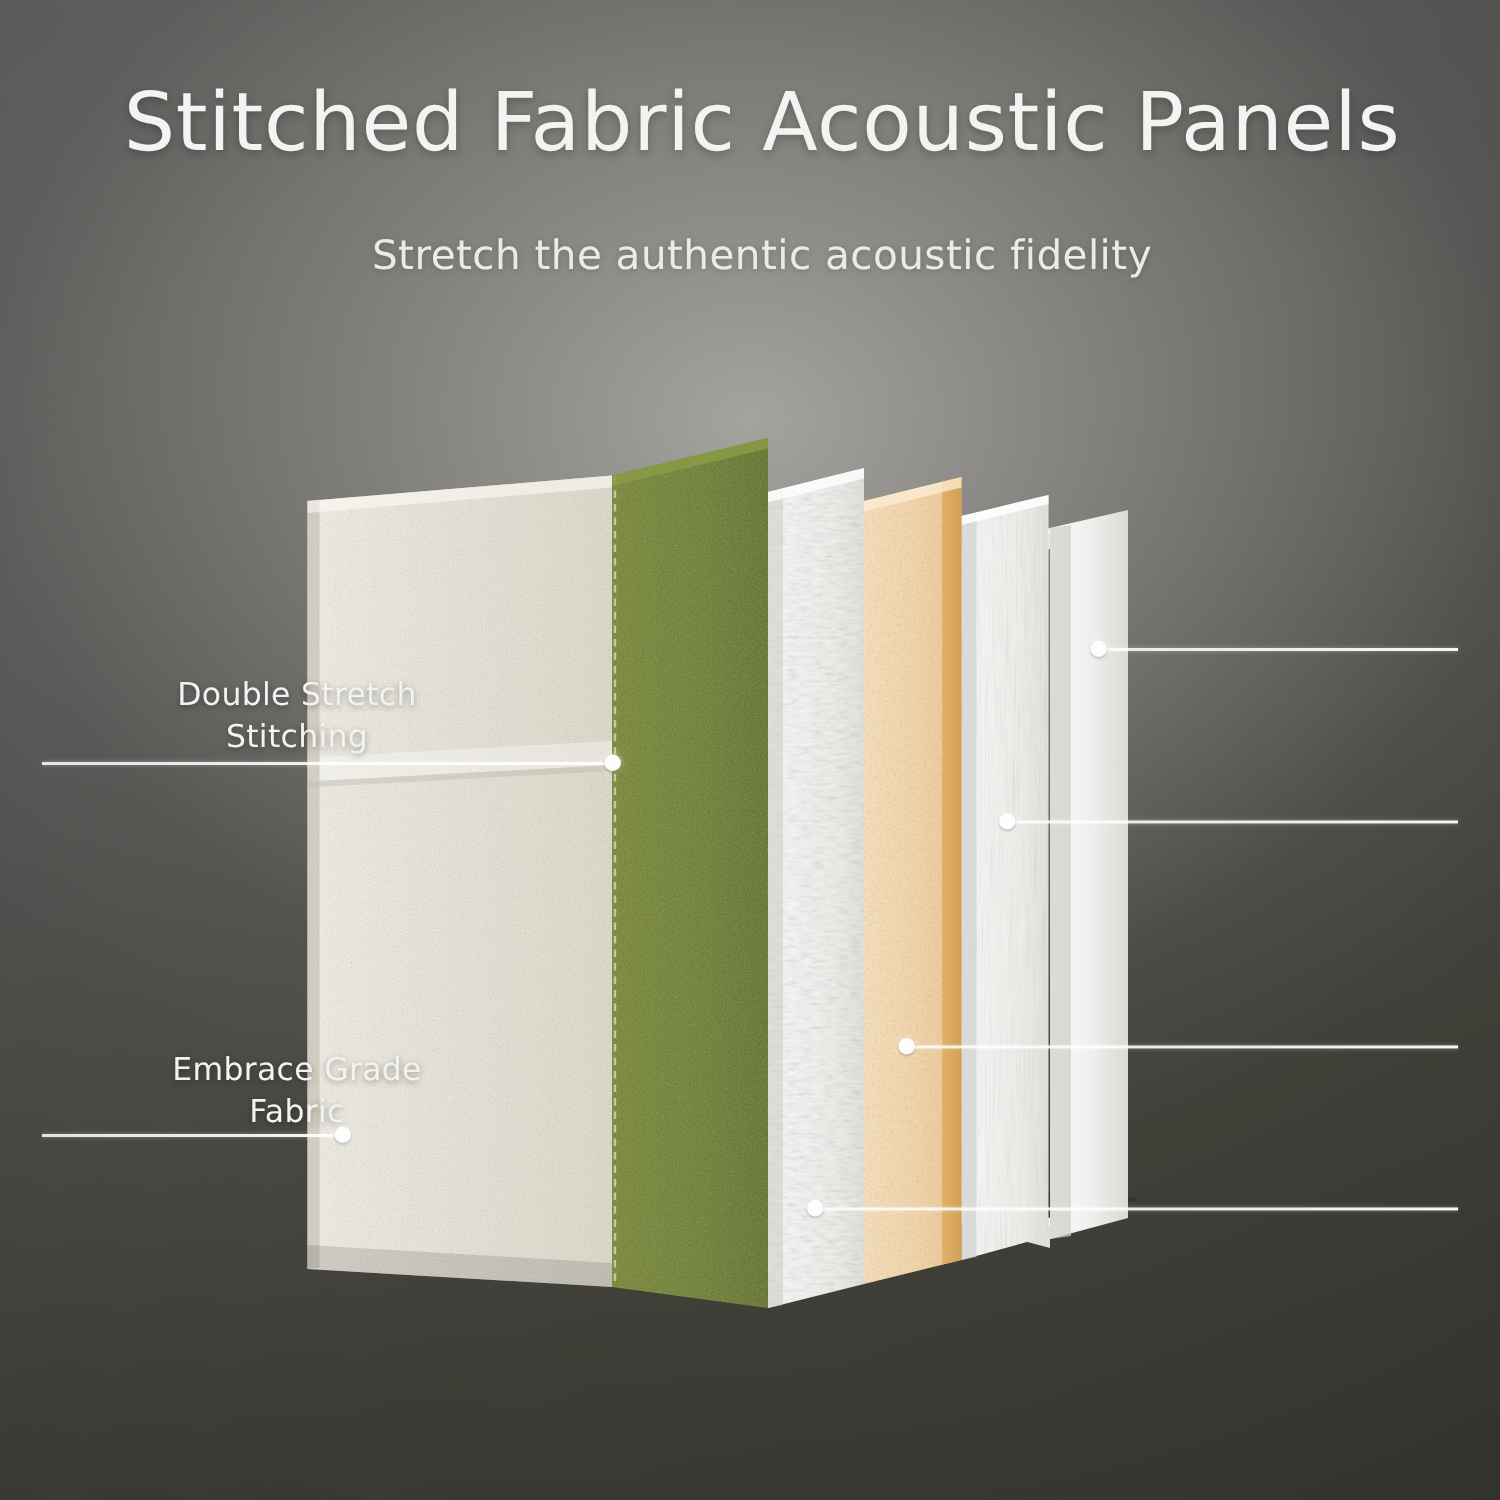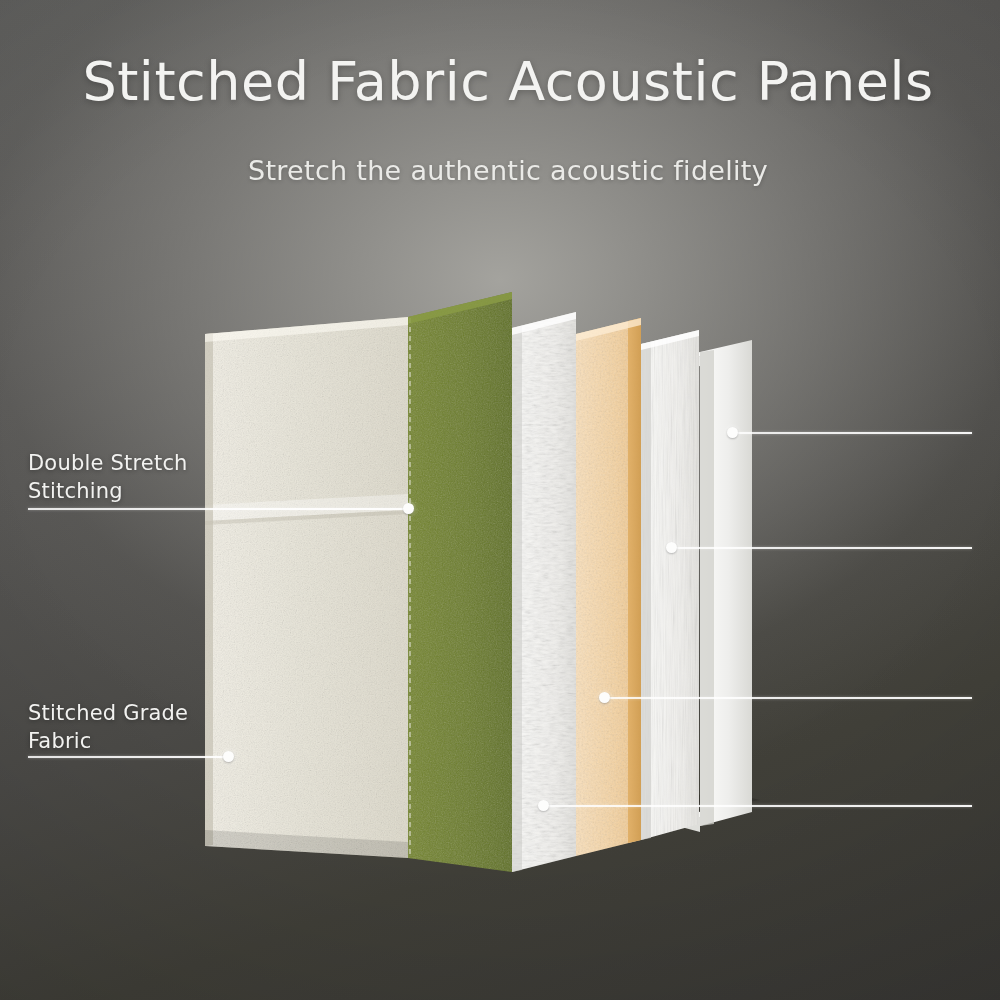--- a/index.html
+++ b/index.html
@@ -68,21 +68,21 @@
   .callout .txt{
     position:absolute;
     color:#f2f2f0;
     font-size:21px;
     line-height:1.32;
     letter-spacing:0.2px;
     text-shadow:0 1px 4px rgba(0,0,0,0.35);
     white-space:pre-line;
     font-family:"DejaVu Sans", sans-serif;
   }
-  .callout.left .txt{ text-align:left; }
+  .callout.left .txt{ text-align:center; }
 </style>
 </head>
 <body>
 
 <div id="stage">
 
   <div class="head-wrap">
     <h1 class="title">Stitched Fabric Acoustic Panels</h1>
     <p class="subtitle">Stretch the authentic acoustic fidelity</p>
   </div>
@@ -245,21 +245,21 @@
   </svg>
 
   <div class="callout left">
     <div class="txt" style="left:28px; top:450px; width:340px;">Double Stretch
 Stitching</div>
     <div class="line" style="left:28px; top:508px; width:380px;"></div>
     <div class="dot" style="left:403px; top:503px;"></div>
   </div>
 
   <div class="callout left">
-    <div class="txt" style="left:28px; top:700px; width:340px;">Stitched Grade
+    <div class="txt" style="left:28px; top:700px; width:340px;">Embrace Grade
 Fabric</div>
     <div class="line" style="left:28px; top:756px; width:200px;"></div>
     <div class="dot" style="left:223px; top:751px;"></div>
   </div>
 
   <div class="callout right">
 
     <div class="line" style="left:732px; top:432px; width:240px;"></div>
     <div class="dot" style="left:727px; top:427px;"></div>
   </div>

